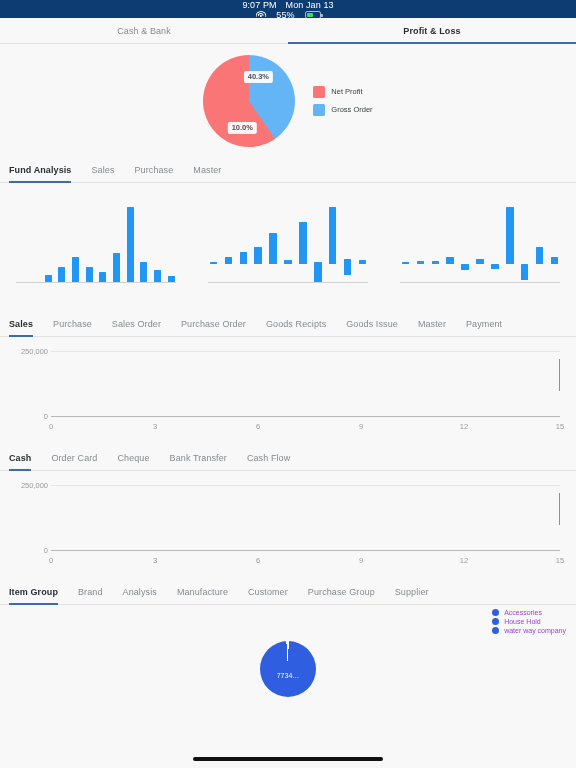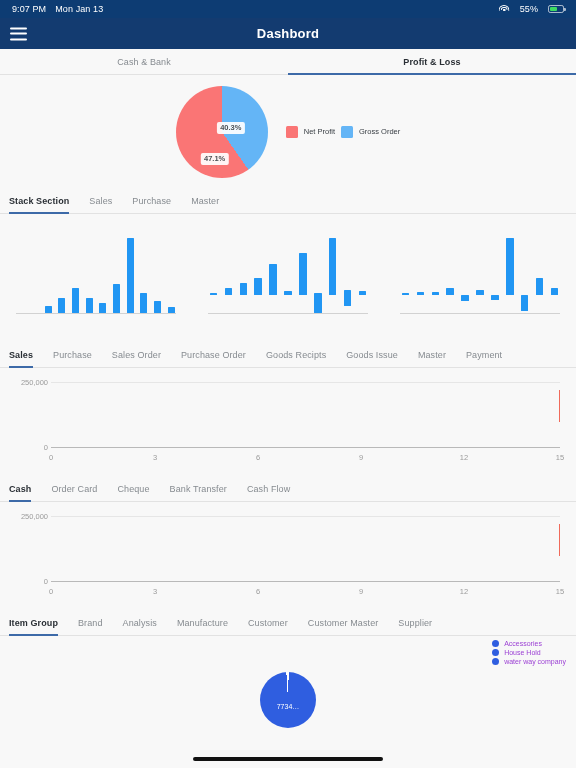--- a/index.html
+++ b/index.html
@@ -8,21 +8,21 @@
     background: #f8f8f8;
     font-family: "Liberation Sans", sans-serif;
     overflow: hidden;
   }
   .app { position: relative; width: 576px; height: 768px; background: #f8f8f8; }
 
   
   .statusbar {
     height: 18px; background: #0d3c73; color: #ffffff;
     display: flex; align-items: center; padding: 0 12px;
-    font-size: 9px; letter-spacing: .1px;
+    font-size: 9px; letter-spacing: .1px; flex-direction: column;
   }
   .sb-left { display: flex; gap: 9px; align-items: center; }
   .sb-spacer { flex: 1; }
   .sb-right { display: flex; gap: 10px; align-items: center; justify-content: flex-end; }
   .wifi-ico { width: 11px; height: 8px; position: relative; display:inline-block; }
   .wifi-ico i {
     position: absolute; left: 50%; border: 1.2px solid #fff; border-bottom: none;
     border-radius: 50% 50% 0 0 / 100% 100% 0 0; transform: translateX(-50%);
   }
   .wifi-ico i:nth-child(1){ width: 11px; height: 5.5px; top: 0; }
@@ -81,23 +81,23 @@
   }
   .pie {
     width: 92px; height: 92px; border-radius: 50%; position: relative;
     background: conic-gradient(from 0deg, #64b5f6 0deg 145deg, #fa7575 145deg 360deg);
   }
   .pie-lbl {
     position: absolute; font-size: 7.5px; color: #ffffff; font-weight: 600;
     background: rgba(255,255,255,.92); color: #4d5155; padding: 1.5px 3.5px;
     border-radius: 2px; white-space: nowrap;
   }
-  .pie-lbl.top { left: 50%; top: 16px; transform: translateX(-18%); margin-top: 20px; }
+  .pie-lbl.top { left: 50%; top: 16px; transform: translateX(-18%); }
   .pie-lbl.bottom { left: 50%; bottom: 13px; transform: translateX(-75%); }
-  .pie-legend { display: flex; flex-direction: row; gap: 6px; }
+  .pie-legend { display: flex; flex-direction: column; gap: 6px; }
   .lg-row { display: flex; align-items: center; gap: 6px; }
   .lg-sw { width: 12px; height: 12px; border-radius: 1.5px; }
   .lg-txt { font-size: 7.5px; color: #3b4046; }
 
   
   .mini-row { height: 128px; display: flex; background: #f8f8f8; }
   .mini-cell { flex: 1; position: relative; padding: 14px 14px 0 14px; }
   .mini-plot { position: relative; width: 100%; height: 86px; }
   .mini-base {
     position: absolute; left: 2px; right: 2px; bottom: 0;
@@ -161,53 +161,45 @@
           <i></i>
           <i></i>
         </span>
       <span>55%</span>
       <span class="batt">
           <b></b>
         </span>
     </div>
   </div>
 
-  <div class="navbar">
-    <div class="hamburger">
-      <span></span>
-        <span></span>
-        <span></span>
-    </div>
-    <div class="nav-title">Dashbord</div>
-  </div>
 
   <div class="tabstrip centered">
     <div class="tab">Cash &amp; Bank</div>
     <div class="tab active">Profit &amp; Loss</div>
   </div>
 
   <div class="pie-panel">
     <div class="pie">
       <span class="pie-lbl top">40.3%</span>
-      <span class="pie-lbl bottom">47.1%</span>
+      <span class="pie-lbl bottom">10.0%</span>
     </div>
     <div class="pie-legend">
       <div class="lg-row">
         <span class="lg-sw" style="background:#fa7575"></span>
         <span class="lg-txt">Net Profit</span>
       </div>
       <div class="lg-row">
         <span class="lg-sw" style="background:#64b5f6"></span>
         <span class="lg-txt">Gross Order</span>
       </div>
     </div>
   </div>
 
   <div class="tabstrip left">
-    <div class="tab active">Stack Section</div>
+    <div class="tab active">Fund Analysis</div>
     <div class="tab">Sales</div>
     <div class="tab">Purchase</div>
     <div class="tab">Master</div>
   </div>
 
   <div class="mini-row">
     <div class="mini-cell">
       <div class="mini-plot" id="mini1">
         <div class="mini-base"></div>
       <div class="mbar" style="left: 30.6133px; width: 7.10667px; bottom: 1px; height: 7.28889px;"></div>
@@ -306,21 +298,21 @@
       <div class="lc-series" style="right:2px;top:12px;height:32px;"></div>
     </div>
   </div>
 
   <div class="tabstrip left">
     <div class="tab active">Item Group</div>
     <div class="tab">Brand</div>
     <div class="tab">Analysis</div>
     <div class="tab">Manufacture</div>
     <div class="tab">Customer</div>
-    <div class="tab">Customer Master</div>
+    <div class="tab">Purchase Group</div>
     <div class="tab">Supplier</div>
   </div>
 
   <div class="donut-panel">
     <div class="donut-legend">
       <div class="dl-row">
         <span class="dl-dot"></span>
         <span class="dl-txt">Accessories</span>
       </div>
       <div class="dl-row">

